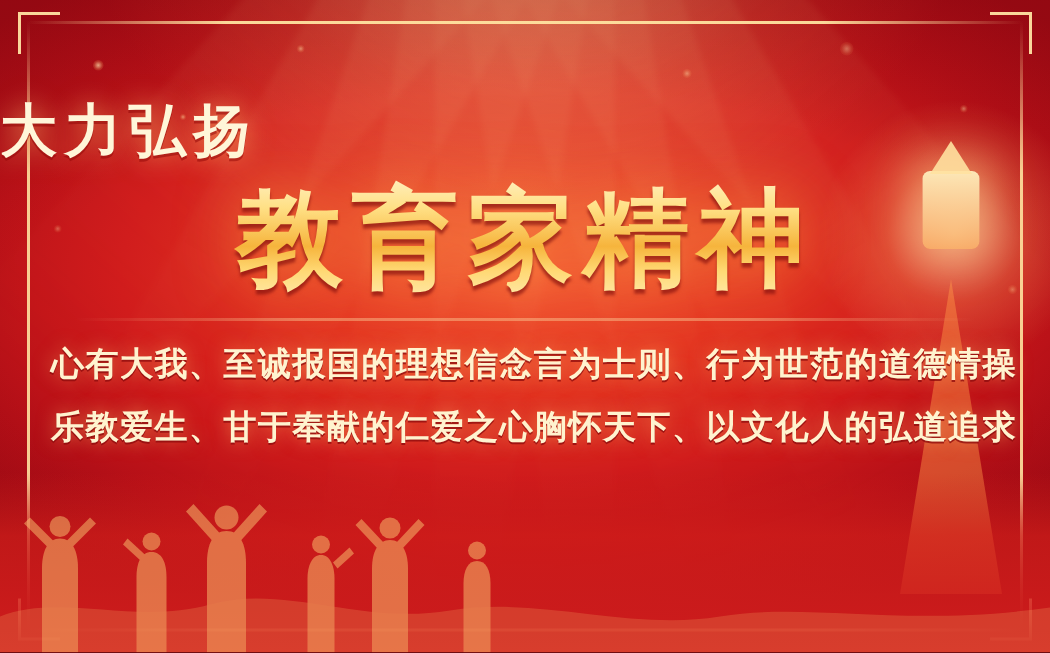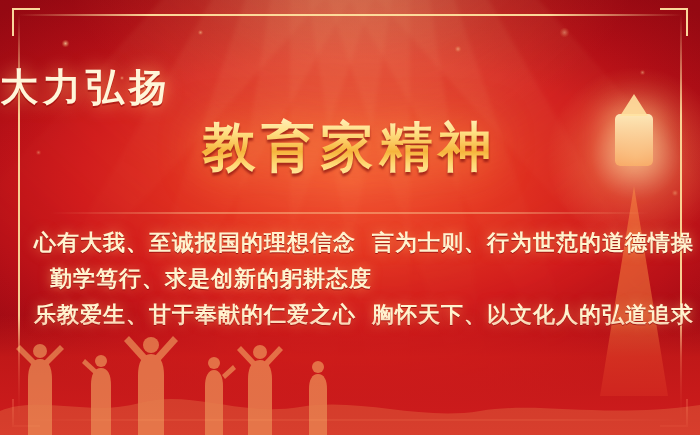--- a/index.html
+++ b/index.html
@@ -150,21 +150,21 @@
     letter-spacing: 5px;
     color: #fff6d9;
     text-shadow: 0 2px 0 rgba(150,10,10,0.55), 0 0 18px rgba(255,190,110,0.75);
     font-family: "DejaVu Sans", "Liberation Sans", sans-serif;
   }
   .headline-big {
     position: absolute;
     left: 0; right: 0;
     top: 112px;
     text-align: center;
-    font-size: 53px;
+    font-size: 71px;
     font-weight: bold;
     letter-spacing: 6px;
     background: linear-gradient(to bottom, #fff4cf 0%, #ffe085 28%, #f6b43c 55%, #ffd873 72%, #fff0bf 100%);
     -webkit-background-clip: text;
     background-clip: text;
     color: transparent;
     -webkit-text-fill-color: transparent;
     filter: drop-shadow(0 3px 1px rgba(120,8,10,0.6)) drop-shadow(0 0 20px rgba(255,170,70,0.55));
     font-family: "DejaVu Sans", "Liberation Sans", sans-serif;
   }
@@ -195,21 +195,21 @@
   .slogan {
     font-size: 22px;
     font-weight: bold;
     letter-spacing: 1px;
     color: #fff3cf;
     text-shadow: 0 1px 0 rgba(140,10,12,0.75), 0 0 12px rgba(255,195,110,0.55);
     font-family: "DejaVu Sans", "Liberation Sans", sans-serif;
     white-space: nowrap;
   }
   .slogan.left { text-align: left; }
-  .slogan.right { text-align: right; margin-left: 16px; }
+  .slogan.right { text-align: right; }
 
   
   .silhouettes {
     position: absolute;
     left: 0; right: 0;
     bottom: 0;
     height: 110px;
     opacity: .55;
   }
 </style>
@@ -271,21 +271,20 @@
   <div class="headline-big">教育家精神</div>
 
   <div class="divider"></div>
 
   <div class="lines">
     <div class="line-row">
       <div class="slogan left">心有大我、至诚报国的理想信念</div>
       <div class="slogan right">言为士则、行为世范的道德情操</div>
     </div>
     <div class="line-row">
-      <div class="slogan right">勤学笃行、求是创新的躬耕态度</div>
     </div>
     <div class="line-row">
       <div class="slogan left">乐教爱生、甘于奉献的仁爱之心</div>
       <div class="slogan right">胸怀天下、以文化人的弘道追求</div>
     </div>
   </div>
 
   <div class="bg-bottom"></div>
 
   <svg class="silhouettes" viewBox="0 0 700 110" preserveAspectRatio="none">

